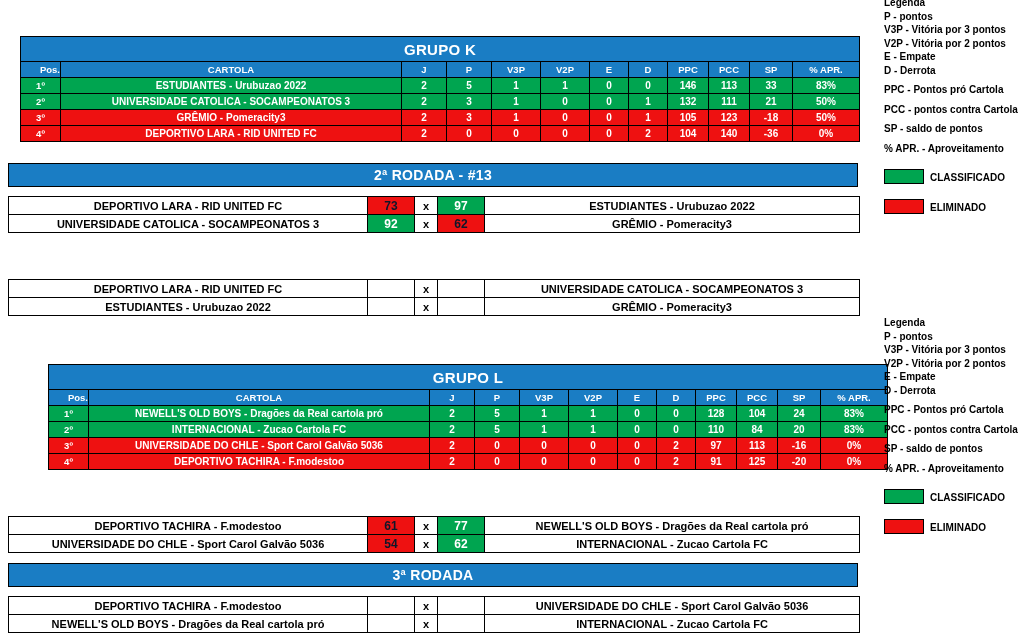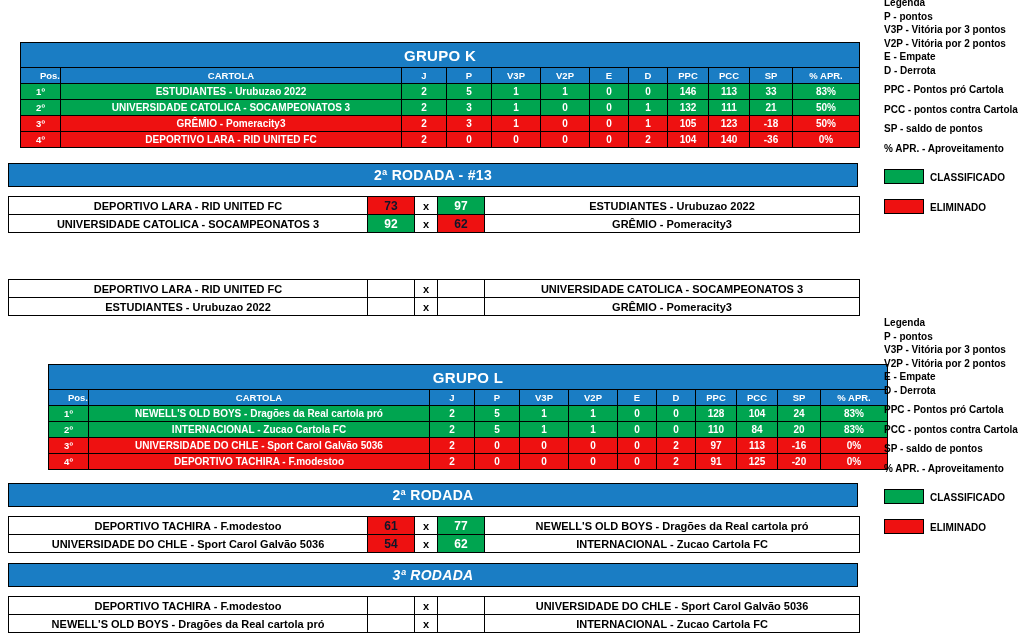--- a/index.html
+++ b/index.html
@@ -79,21 +79,21 @@
   .legend .sw{display:inline-block;width:38px;height:13px;border:1px solid #000;vertical-align:-3px;margin-right:6px;}
   .legend .sw.green{background:#00a550;}
   .legend .sw.red{background:#ee1111;}
   .legend .swline{white-space:nowrap;margin-top:14px;}
 </style>
 </head>
 <body>
 
 <div class="sheet">
 
-  <div class="block" style="left:8px;top:42px;padding-left:12px;">
+  <div class="block" style="left:8px;top:36px;padding-left:12px;">
     <table>
       <tbody>
           <tr>
             <td class="banner" colspan="12" style="width:824px;">GRUPO K</td>
           </tr>
       <tr class="hdr">
         <td class="left" style="width:36px;">Pos.</td>
         <td style="width:340px;">CARTOLA</td>
         <td style="width:44px;">J</td>
         <td style="width:44px;">P</td>
@@ -292,29 +292,20 @@
         <td class="rowcell red">2</td>
         <td class="rowcell red">91</td>
         <td class="rowcell red">125</td>
         <td class="rowcell red">-20</td>
         <td class="rowcell red">0%</td>
       </tr>
     </tbody>
       </table>
   </div>
 
-  <div class="block" style="left:8px;top:483px;">
-    <table>
-        <tbody>
-          <tr>
-            <td class="banner small" style="width:848px;">2ª RODADA</td>
-          </tr>
-        </tbody>
-      </table>
-  </div>
   <div class="block" style="left:8px;top:516px;">
     <table class="match">
       <tbody>
           <tr>
         <td class="team" style="width:358px;">DEPORTIVO TACHIRA - F.modestoo</td>
         <td class="score sred" style="width:46px;">61</td>
         <td class="x">x</td>
         <td class="score sgreen" style="width:46px;">77</td>
         <td class="team" style="width:374px;">NEWELL'S OLD BOYS - Dragões da Real cartola pró</td>
       </tr>
@@ -322,21 +313,21 @@
         <td class="team">UNIVERSIDADE DO CHLE -  Sport Carol Galvão 5036</td>
         <td class="score sred">54</td>
         <td class="x">x</td>
         <td class="score sgreen">62</td>
         <td class="team">INTERNACIONAL - Zucao Cartola FC</td>
       </tr>
     </tbody>
       </table>
   </div>
 
-  <div class="block" style="left:8px;top:563px;font-style:italic;">
+  <div class="block" style="left:8px;top:563px;">
     <table>
         <tbody>
           <tr>
             <td class="banner small" style="width:848px;">3ª RODADA</td>
           </tr>
         </tbody>
       </table>
   </div>
   <div class="block" style="left:8px;top:596px;">
     <table class="match">

